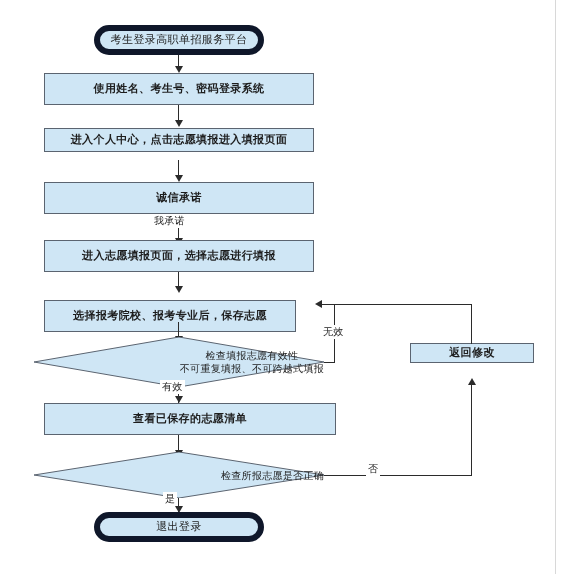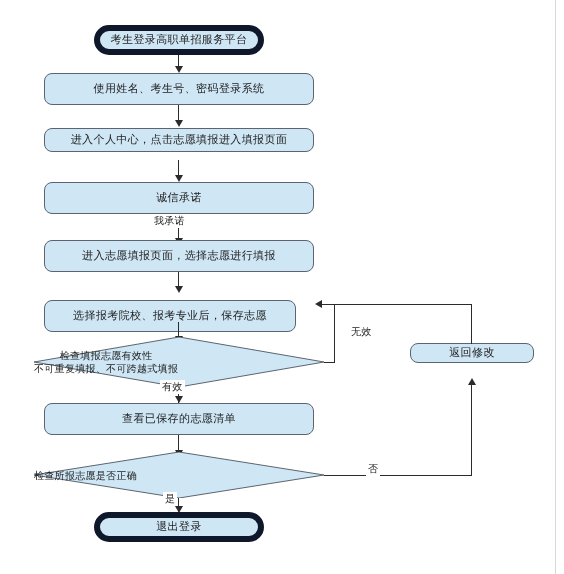--- a/index.html
+++ b/index.html
@@ -26,41 +26,42 @@
     justify-content: center;
     text-align: center;
     color: #1d1d1d;
     font-size: 11px;
     line-height: 1.35;
     letter-spacing: 0.4px;
     background: #cfe6f5;
     border: 1px solid #5b6470;
   }
   .node.process {
-    border-radius: 8px;
+    border-radius: 0;
+    font-weight: bold;
   }
   .node.terminator {
     border-radius: 18px;
     border: 6px solid #0f172a;
   }
   
   .decision {
     position: absolute;
     box-sizing: border-box;
   }
   .decision .dia-shape {
     position: absolute;
     inset: 0;
   }
   .decision .dia-label {
     position: absolute;
     inset: 0;
     display: flex;
     align-items: center;
-    justify-content: flex-start;
+    justify-content: flex-end;
     text-align: center;
     font-size: 10px;
     line-height: 1.3;
     color: #1d1d1d;
     letter-spacing: 0.3px;
     pointer-events: none;
   }
   
   .conn {
     position: absolute;
@@ -171,23 +172,23 @@
   </div>
 
   <div class="conn v" style="left:178px; top:387px; height:18px;"></div>
   <div class="edge-label" style="left:160px; top:380px;">有效</div>
   <div class="arrow-down" style="left:175px; top:396px;"></div>
 
   <div class="conn h" style="left:324px; top:362px; width:11px;"></div>
   <div class="conn v" style="left:334px; top:304px; height:59px;"></div>
   <div class="conn h" style="left:322px; top:304px; width:13px;"></div>
   <div class="arrow-left" style="left:315px; top:300px;"></div>
-  <div class="edge-label" style="left:321px; top:325px;margin-left:28px;">无效</div>
-
-  <div class="node process" style="left:44px; top:403px; width:270px; height:32px;justify-content:center;">
+  <div class="edge-label" style="left:321px; top:325px;">无效</div>
+
+  <div class="node process" style="left:44px; top:403px; width:292px; height:32px;justify-content:center;">
     <span>查看已保存的志愿清单</span>
   </div>
 
   <div class="conn v" style="left:178px; top:435px; height:17px;"></div>
   <div class="arrow-down" style="left:175px; top:450px;"></div>
 
   <div class="decision" style="left:34px; top:452px; width:290px; height:46px;">
     <svg class="dia-shape" viewBox="0 0 290 46" preserveAspectRatio="none">
       <polygon points="145,0 290,23 145,46 0,23" fill="#cfe6f5" stroke="#5b6470" stroke-width="1"></polygon>
     </svg>

